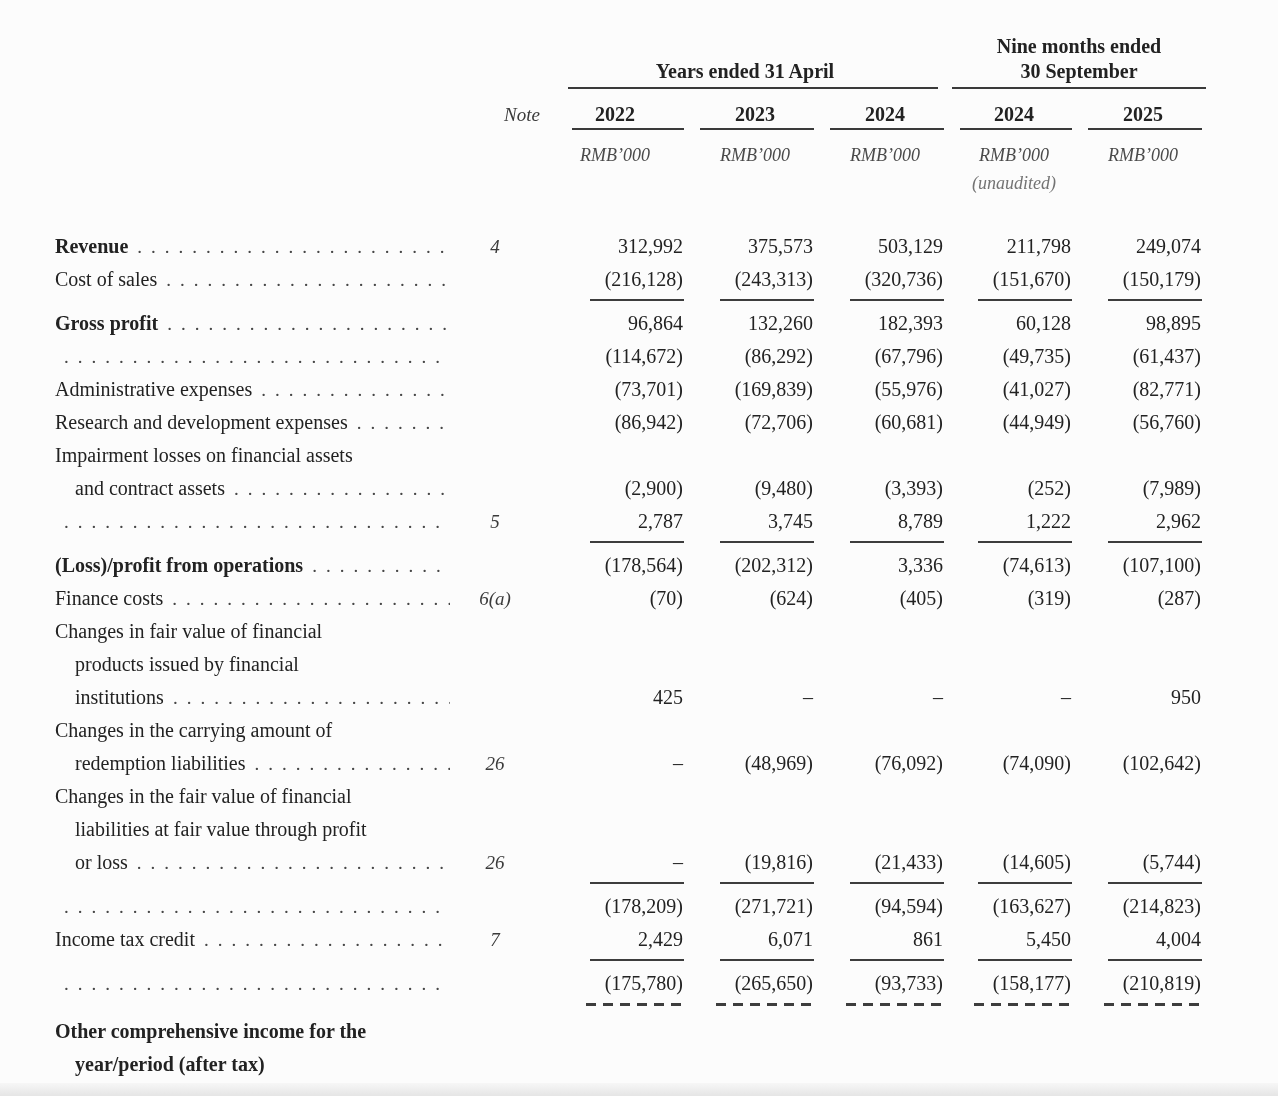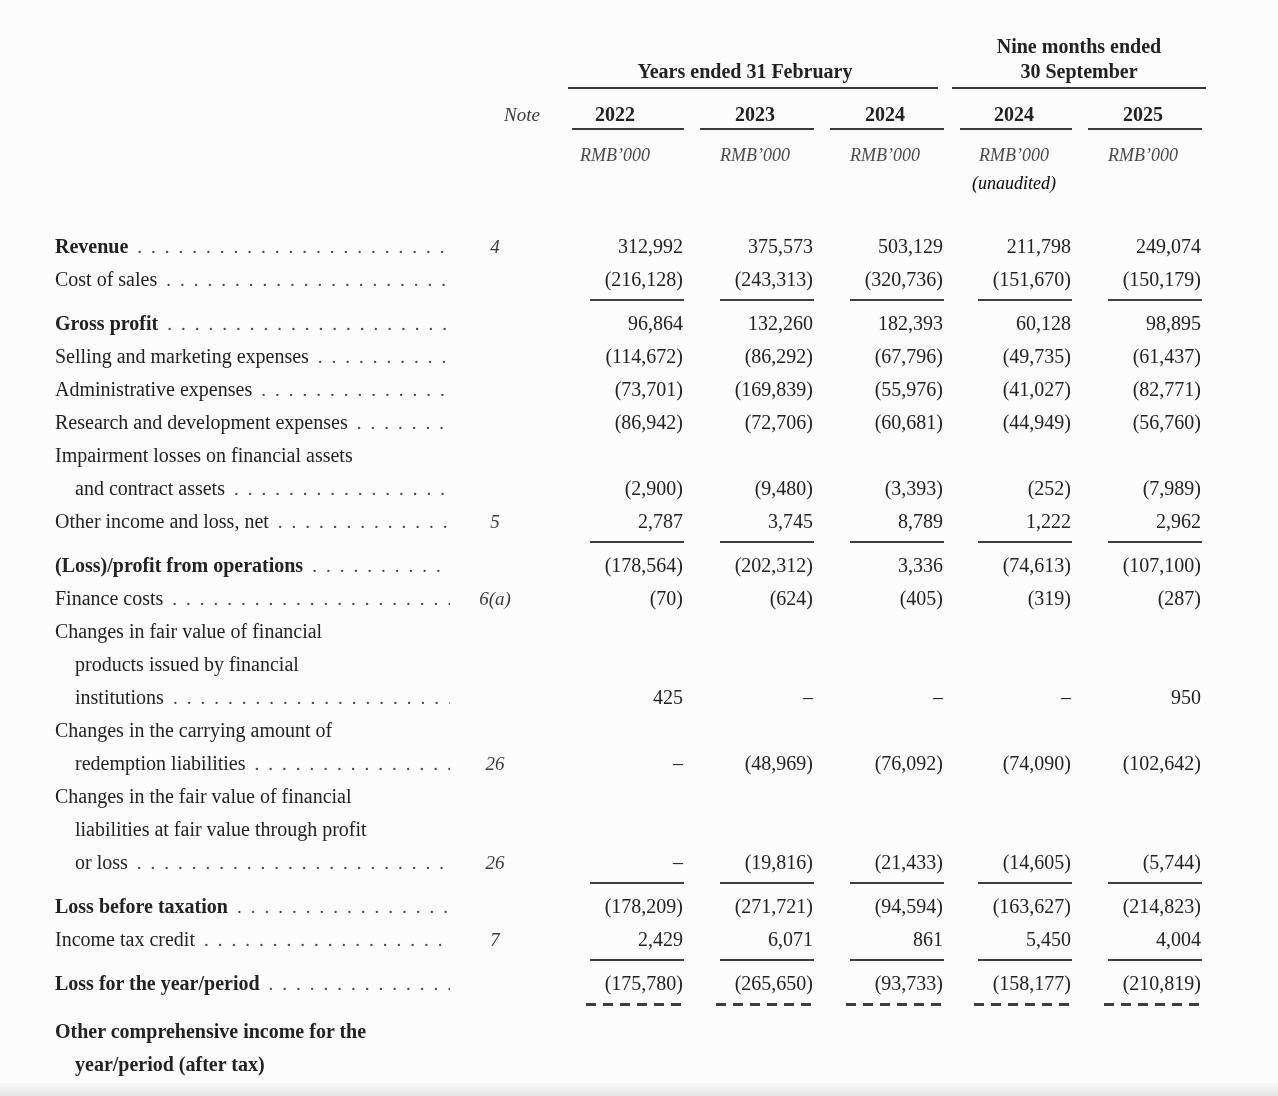--- a/index.html
+++ b/index.html
@@ -34,21 +34,21 @@
     text-align:center;font-weight:700;font-size:20px;
   }
   .ylrow{height:10px;}
   .yline{border-top:2.5px solid #3a3a3a;margin:2px 6px 0 10px;}
   .yline.first{margin-left:32px;}
   .rmbrow{align-items:end;height:30px;}
   .rmb{
     text-align:center;font-style:italic;font-size:18px;color:#4a4a4a;
   }
   .unrow{height:28px;align-items:end;}
-  .unaudited{grid-column:6;text-align:center;font-style:italic;font-size:18px;color:#000000;}
+  .unaudited{grid-column:6;text-align:center;font-style:italic;font-size:18px;color:#737373;}
   .hdr{margin-bottom:36px;}
   
   .row{align-items:end;}
   .cell{font-size:20px;line-height:33px;}
   .label .line{display:flex;white-space:nowrap;}
   .label .line.indent{padding-left:20px;}
   .label.bold{font-weight:700;}
   .dots{
     flex:1;overflow:hidden;white-space:nowrap;
     letter-spacing:9px;padding-left:9px;color:#474747;
@@ -69,21 +69,21 @@
     background:linear-gradient(#f7f7f7,#e5e5e5);
   }
 </style>
 </head>
 <body>
 
 <div class="page">
   <div class="hdr">
 
     <div class="grid hrow1">
-      <div class="group g1">Years ended 31 February</div>
+      <div class="group g1">Years ended 31 April</div>
       <div class="group g2">
         <div>Nine months ended</div>
         <div>30 September</div>
       </div>
     </div>
 
     <div class="grid grule-row">
       <div class="grule-cell-1">
           <div class="grule inset1"></div>
         </div>
@@ -191,21 +191,20 @@
         <div class="cell note-cell"></div>
         <div class="cell num">96,864</div>
         <div class="cell num">132,260</div>
         <div class="cell num">182,393</div>
         <div class="cell num">60,128</div>
         <div class="cell num">98,895</div>
       </div>
       <div class="grid row">
         <div class="cell label">
           <div class="line">
-            <div>Selling and marketing expenses</div>
             <div class="dots">............................................................</div>
           </div>
         </div>
         <div class="cell note-cell"></div>
         <div class="cell num">(114,672)</div>
         <div class="cell num">(86,292)</div>
         <div class="cell num">(67,796)</div>
         <div class="cell num">(49,735)</div>
         <div class="cell num">(61,437)</div>
       </div>
@@ -250,21 +249,20 @@
         <div class="cell note-cell"></div>
         <div class="cell num">(2,900)</div>
         <div class="cell num">(9,480)</div>
         <div class="cell num">(3,393)</div>
         <div class="cell num">(252)</div>
         <div class="cell num">(7,989)</div>
       </div>
       <div class="grid row">
         <div class="cell label">
           <div class="line">
-            <div>Other income and loss, net</div>
             <div class="dots">............................................................</div>
           </div>
         </div>
         <div class="cell note-cell">5</div>
         <div class="cell num">2,787</div>
         <div class="cell num">3,745</div>
         <div class="cell num">8,789</div>
         <div class="cell num">1,222</div>
         <div class="cell num">2,962</div>
       </div>
@@ -387,21 +385,20 @@
         <div>
           <div class="vrule"></div>
         </div>
         <div>
           <div class="vrule"></div>
         </div>
       </div>
       <div class="grid row">
         <div class="cell label bold">
           <div class="line">
-            <div>Loss before taxation</div>
             <div class="dots">............................................................</div>
           </div>
         </div>
         <div class="cell note-cell"></div>
         <div class="cell num">(178,209)</div>
         <div class="cell num">(271,721)</div>
         <div class="cell num">(94,594)</div>
         <div class="cell num">(163,627)</div>
         <div class="cell num">(214,823)</div>
       </div>
@@ -434,21 +431,20 @@
         <div>
           <div class="vrule"></div>
         </div>
         <div>
           <div class="vrule"></div>
         </div>
       </div>
       <div class="grid row">
         <div class="cell label bold">
           <div class="line">
-            <div>Loss for the year/period</div>
             <div class="dots">............................................................</div>
           </div>
         </div>
         <div class="cell note-cell"></div>
         <div class="cell num">(175,780)</div>
         <div class="cell num">(265,650)</div>
         <div class="cell num">(93,733)</div>
         <div class="cell num">(158,177)</div>
         <div class="cell num">(210,819)</div>
       </div>

